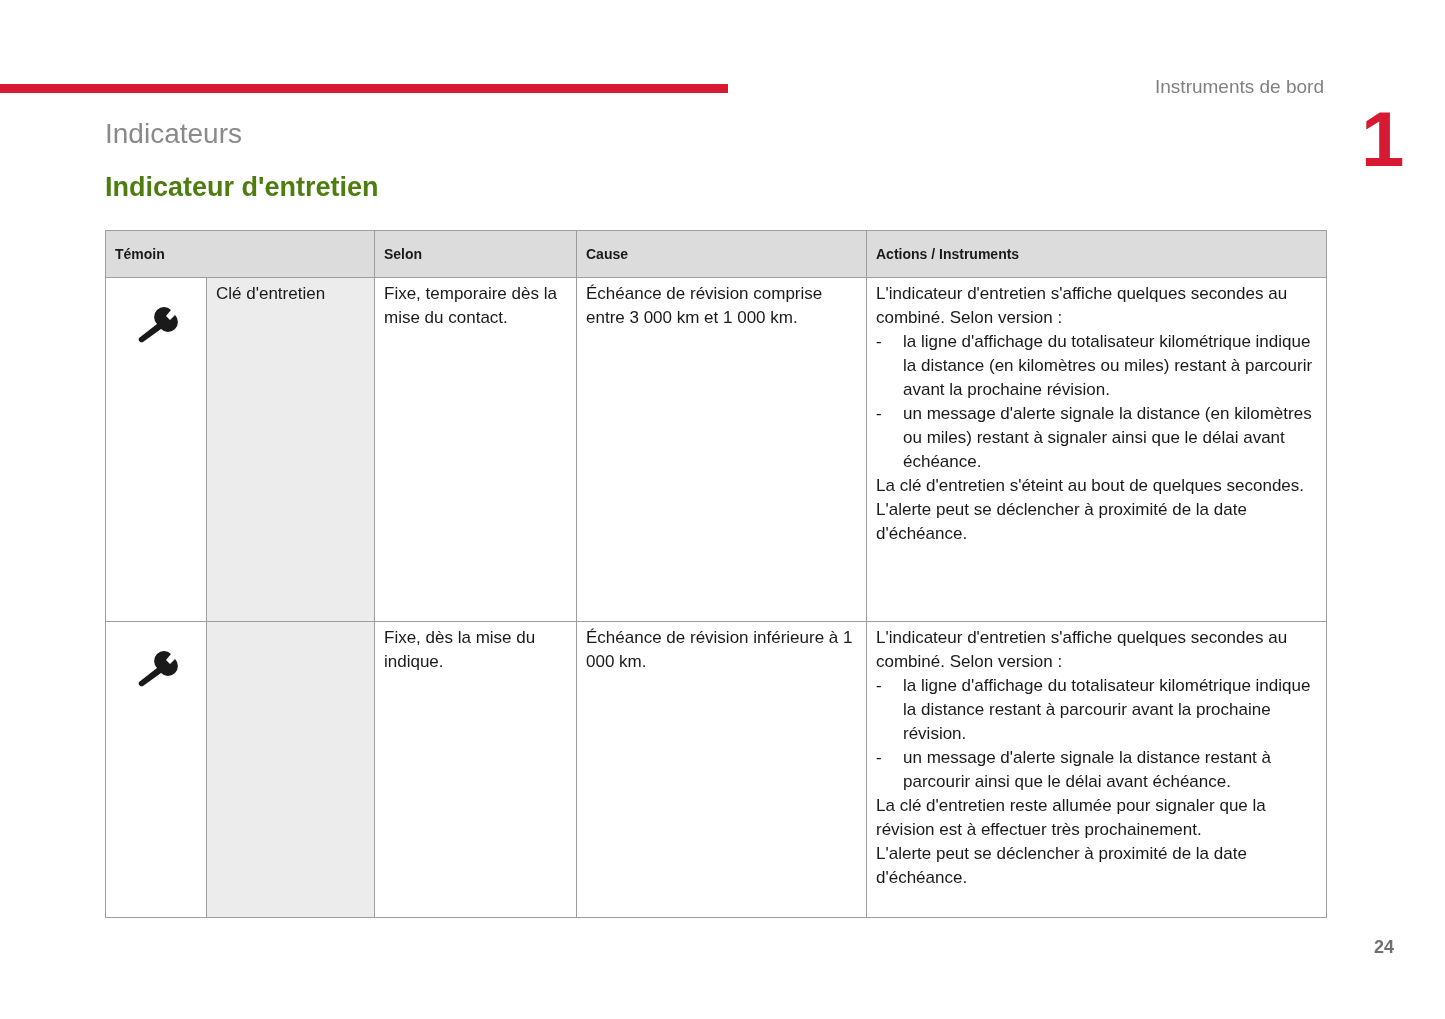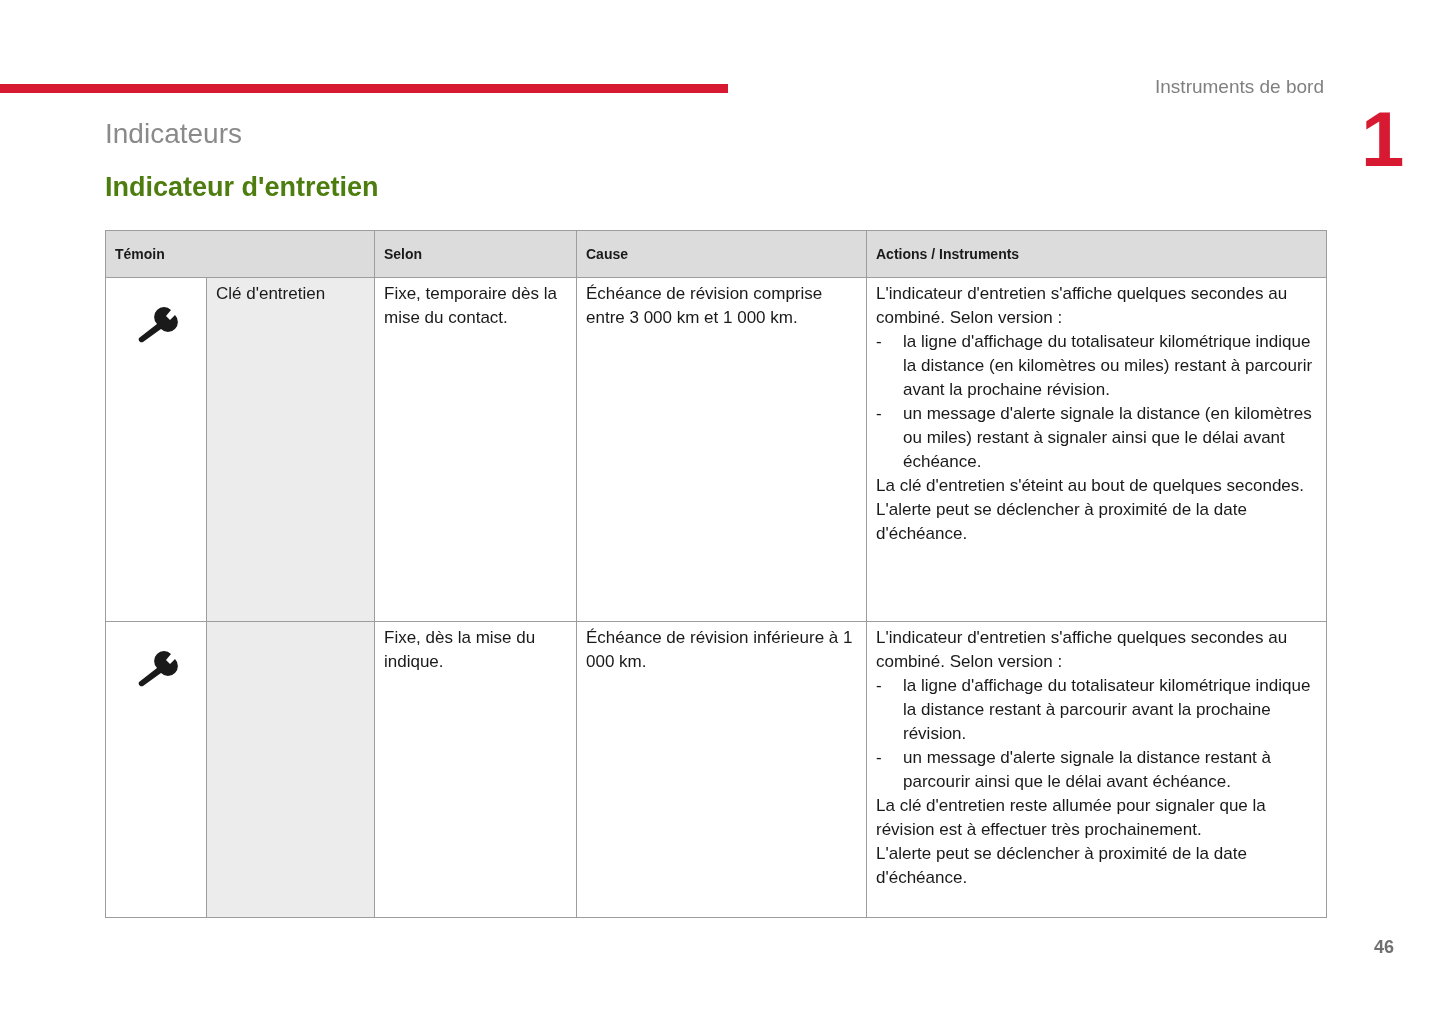--- a/index.html
+++ b/index.html
@@ -101,13 +101,13 @@
           <span class="dash">-</span>
           <span>un message d'alerte signale la distance restant à parcourir ainsi que le délai avant échéance.</span>
         </div>
         <div>La clé d'entretien reste allumée pour signaler que la révision est à effectuer très prochainement.</div>
         <div>L'alerte peut se déclencher à proximité de la date d'échéance.</div>
       </td>
     </tr>
   </tbody>
 </table>
 
-<div class="page-num">46</div>
+<div class="page-num">24</div>
 
 </body></html>

